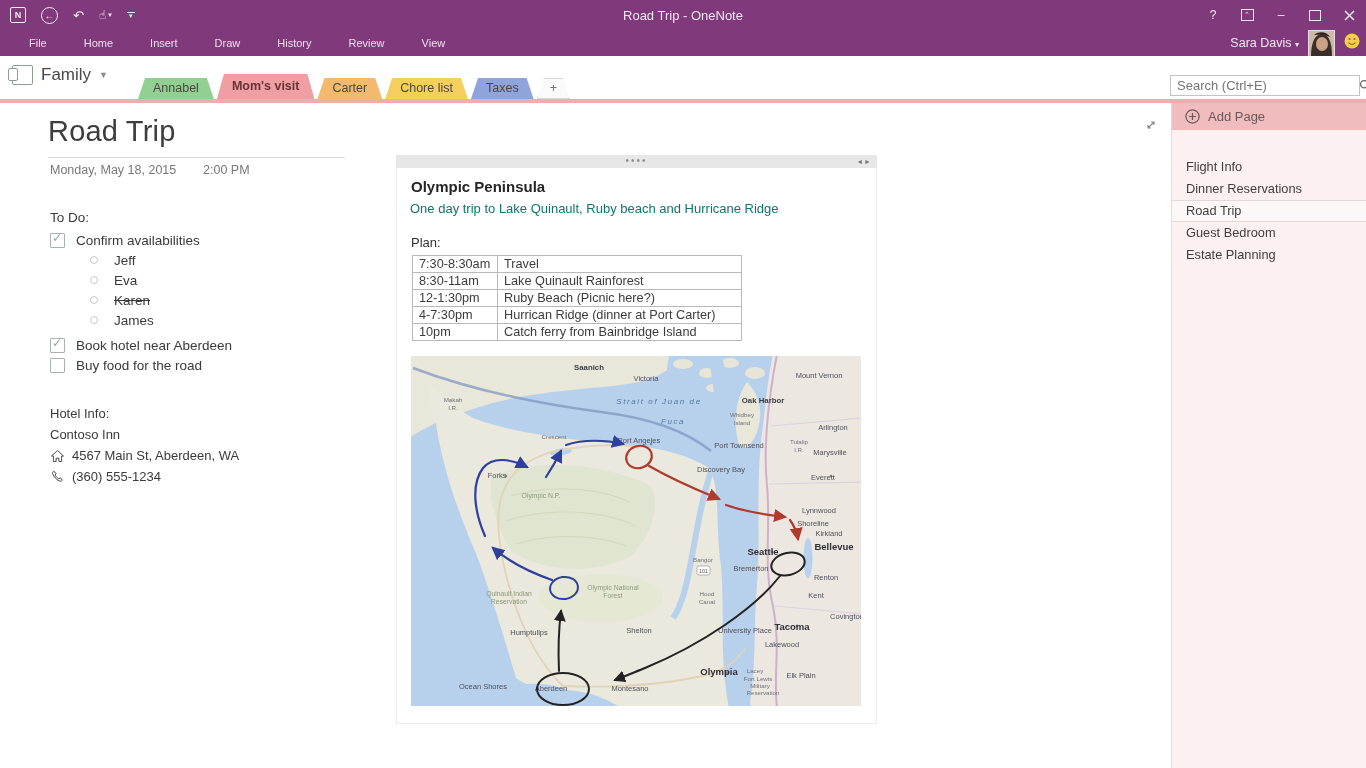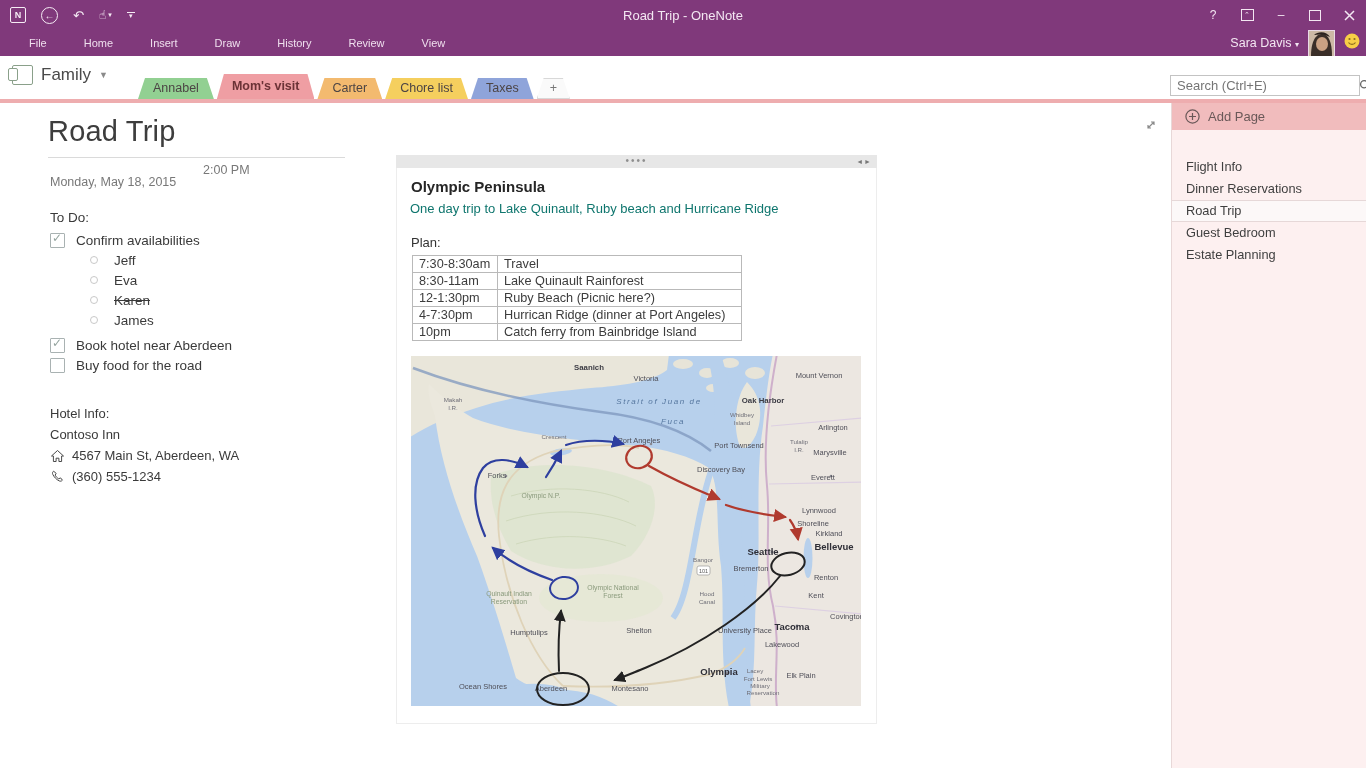--- a/index.html
+++ b/index.html
@@ -50,21 +50,21 @@
   .searchbox input{flex:1;border:none;outline:none;font-size:13px;color:#666;padding:0 6px;
         font-family:"Liberation Sans","DejaVu Sans",sans-serif;background:transparent;}
   .searchbox .sic{display:flex;align-items:center;gap:3px;padding-right:5px;color:#666;}
   .searchbox .dd{font-size:8px;color:#555;}
   .colorband{position:absolute;top:99px;left:0;width:1366px;height:4px;background:#eeadaf;}
   
   .content{position:absolute;top:103px;left:0;width:1171px;height:665px;background:#fff;}
   .expandbtn{position:absolute;left:1141px;top:12px;width:20px;height:20px;display:flex;align-items:center;justify-content:center;}
   .ptitle{position:absolute;left:48px;top:12px;font-size:29px;font-weight:300;color:#3d3d3d;letter-spacing:.2px;}
   .prule{position:absolute;left:48px;top:54px;width:297px;height:1px;background:#dadada;}
-  .pdate{position:absolute;left:50px;top:72px;font-size:12.5px;color:#787878;}
+  .pdate{position:absolute;left:50px;top:60px;font-size:12.5px;color:#787878;}
   .ptime{position:absolute;left:203px;top:60px;font-size:12.5px;color:#787878;}
   .todo{position:absolute;left:50px;top:107px;width:320px;}
   .todo-h{font-size:13.5px;color:#3a3a3a;height:20px;}
   .trow{height:20px;display:flex;align-items:center;font-size:13.5px;color:#3a3a3a;}
   .trow.gap{margin-top:5px;}
   .cbox{width:13px;height:13px;border:1px solid #a9b2b2;border-radius:1px;margin-right:11px;position:relative;flex:none;}
   .cbox .ck{position:absolute;left:1px;top:-3px;font-size:12px;color:#93a39e;}
   .trow.bullet{padding-left:40px;}
   .bdot{width:6px;height:6px;border:1px solid #c9c9c9;border-radius:50%;margin-right:16px;flex:none;}
   .struck{text-decoration:line-through;}
@@ -293,21 +293,21 @@
             <tr>
               <td class="c1">8:30-11am</td>
               <td class="c2">Lake Quinault Rainforest</td>
             </tr>
             <tr>
               <td class="c1">12-1:30pm</td>
               <td class="c2">Ruby Beach (Picnic here?)</td>
             </tr>
             <tr>
               <td class="c1">4-7:30pm</td>
-              <td class="c2">Hurrican Ridge (dinner at Port Angeles)</td>
+              <td class="c2">Hurrican Ridge (dinner at Port Carter)</td>
             </tr>
             <tr>
               <td class="c1">10pm</td>
               <td class="c2">Catch ferry from Bainbridge Island</td>
             </tr>
           </tbody>
         </table>
 
       <div class="mapwrap">
       <svg width="450" height="350" viewBox="0 0 450 350">

